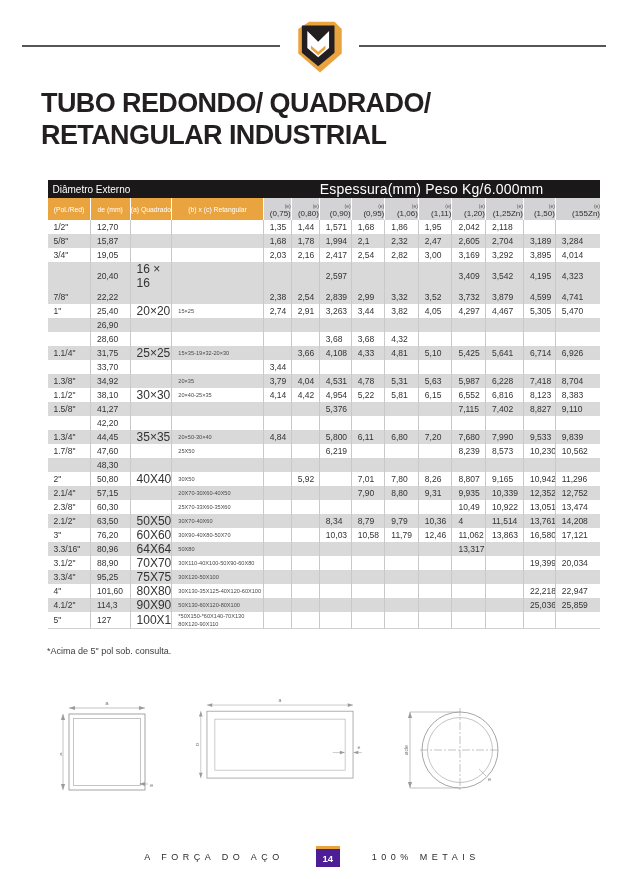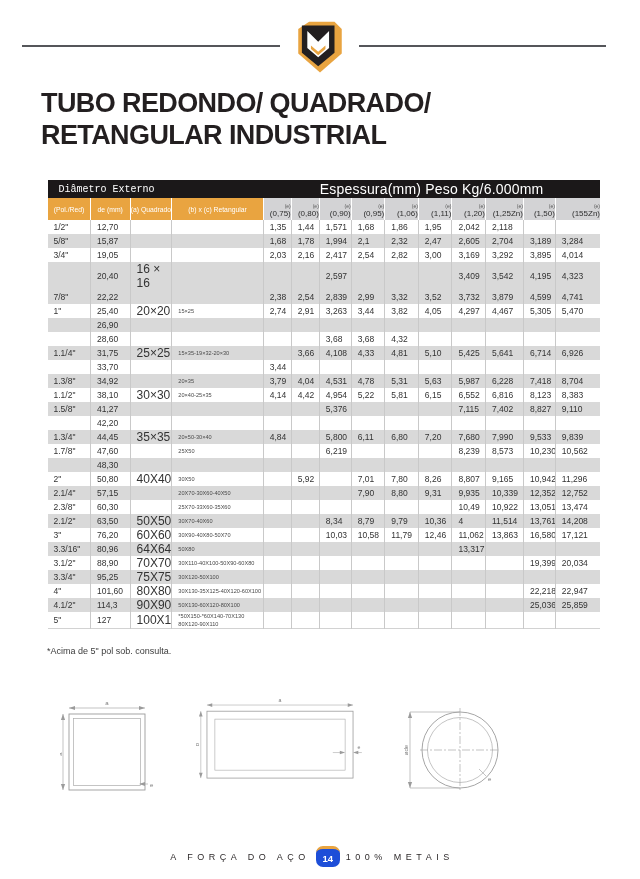--- a/index.html
+++ b/index.html
@@ -23,21 +23,21 @@
   
   .title{margin:4px 12px 0 41px;font-size:27px;line-height:1.17;font-weight:800;
          letter-spacing:-0.6px;color:#231F20;}
   .title div{white-space:nowrap;}
 
   
   .table-wrap{margin:29px 40px 0 47px;}
   table{width:100%;border-collapse:collapse;table-layout:fixed;border-bottom:1px solid #d2d2d2;}
   th,td{font-weight:normal;}
   .gh{background:#1B1819;color:#fff;font-size:14px;height:18px;}
-  .gh-left{text-align:left;padding-left:11px;font-size:10px;font-family:Liberation Mono, monospace;}
+  .gh-left{text-align:left;padding-left:5px;font-size:10px;}
   .gh-right{text-align:center;letter-spacing:0.2px;}
   .sh{background:var(--gold);color:#fff;font-size:6.8px;height:22px;text-align:center;
       border-left:1px solid #fff;}
   .thk{background:var(--hdrgray);height:22px;text-align:right;border-left:1px solid #fff;
        color:#2e2e2e;vertical-align:middle;}
   .thk .e{display:block;font-size:5px;color:#555;line-height:6px;padding-top:2px;}
   .thk .tv{display:block;font-size:8px;line-height:9px;}
   tbody td{height:14px;font-size:8.5px;color:#333;text-align:left;padding:0 1px 0 6px;
            border-left:1px solid #c9c9c9;overflow:hidden;}
   tbody td:first-child{border-left:none;}
@@ -51,25 +51,25 @@
   .diagrams{margin-top:42px;padding-left:60px;padding-right:140px;display:flex;
             justify-content:space-between;align-items:flex-start;}
   .diagrams svg{display:block;}
   .dline{stroke:var(--line);stroke-width:0.9;fill:none;}
   .dthin{stroke:#ababab;stroke-width:0.7;fill:none;}
   .dtext{fill:#7c7c7c;font-size:6px;font-family:"Liberation Sans",sans-serif;}
   .darr{fill:var(--line);}
 
   
   .footer{position:absolute;left:0;right:16px;bottom:12px;display:flex;align-items:center;
-          justify-content:center;gap:6px;}
+          justify-content:center;gap:32px;}
   .footer .tag{font-size:9px;letter-spacing:4.5px;color:#2e2a2b;font-weight:500;}
-  .pagebox{width:24px;height:21px;background:#1d4ed8;border-top:3px solid var(--gold);
+  .pagebox{width:24px;height:21px;background:#4c1d95;border-top:3px solid var(--gold);
            color:#fff;font-size:9.5px;font-weight:bold;display:flex;align-items:center;
-           justify-content:center;border-radius:7px;}
+           justify-content:center;}
 </style>
 </head>
 <body>
 
 <div class="masthead">
   <div class="rule left"></div>
   <div class="rule right"></div>
   <svg class="logo" width="52" height="58" viewBox="0 0 56 64">
     <polygon points="16,2 44,2 52,10 52,37 28,58 4,37 4,10" fill="#E9A440"></polygon>
     <path d="M8,6 h36 v30 L26,51 8,36 Z" fill="#231F20"></path>

